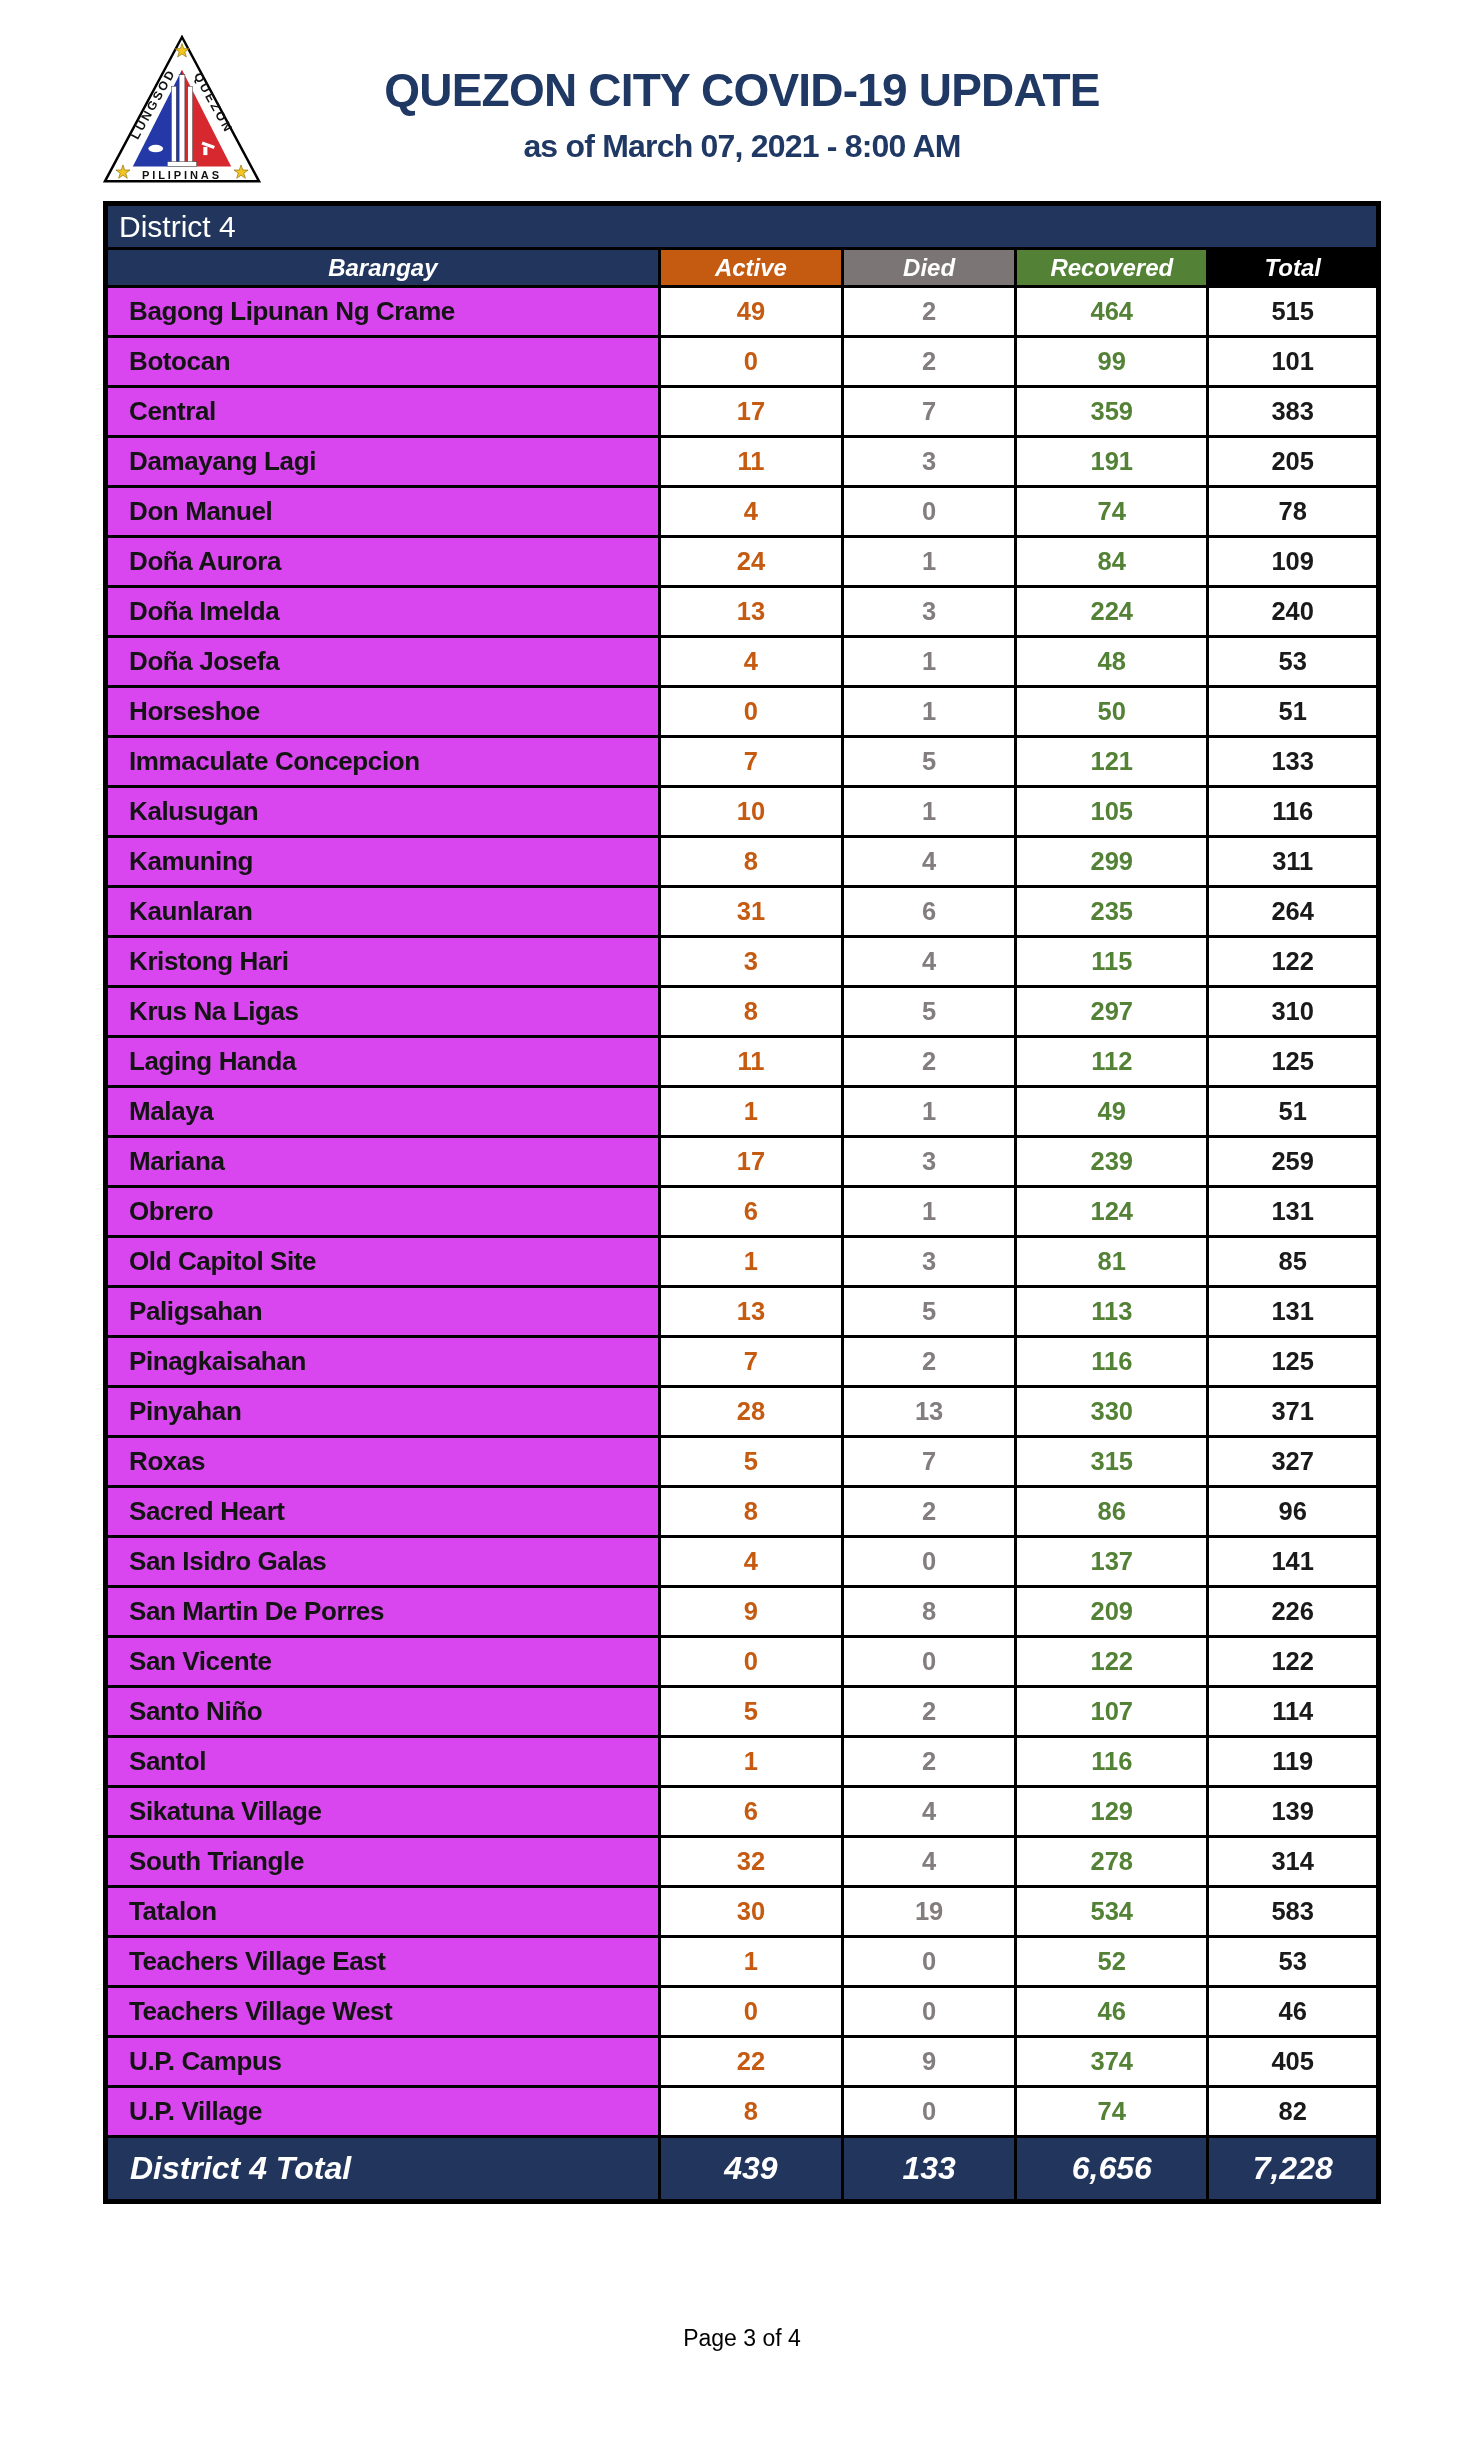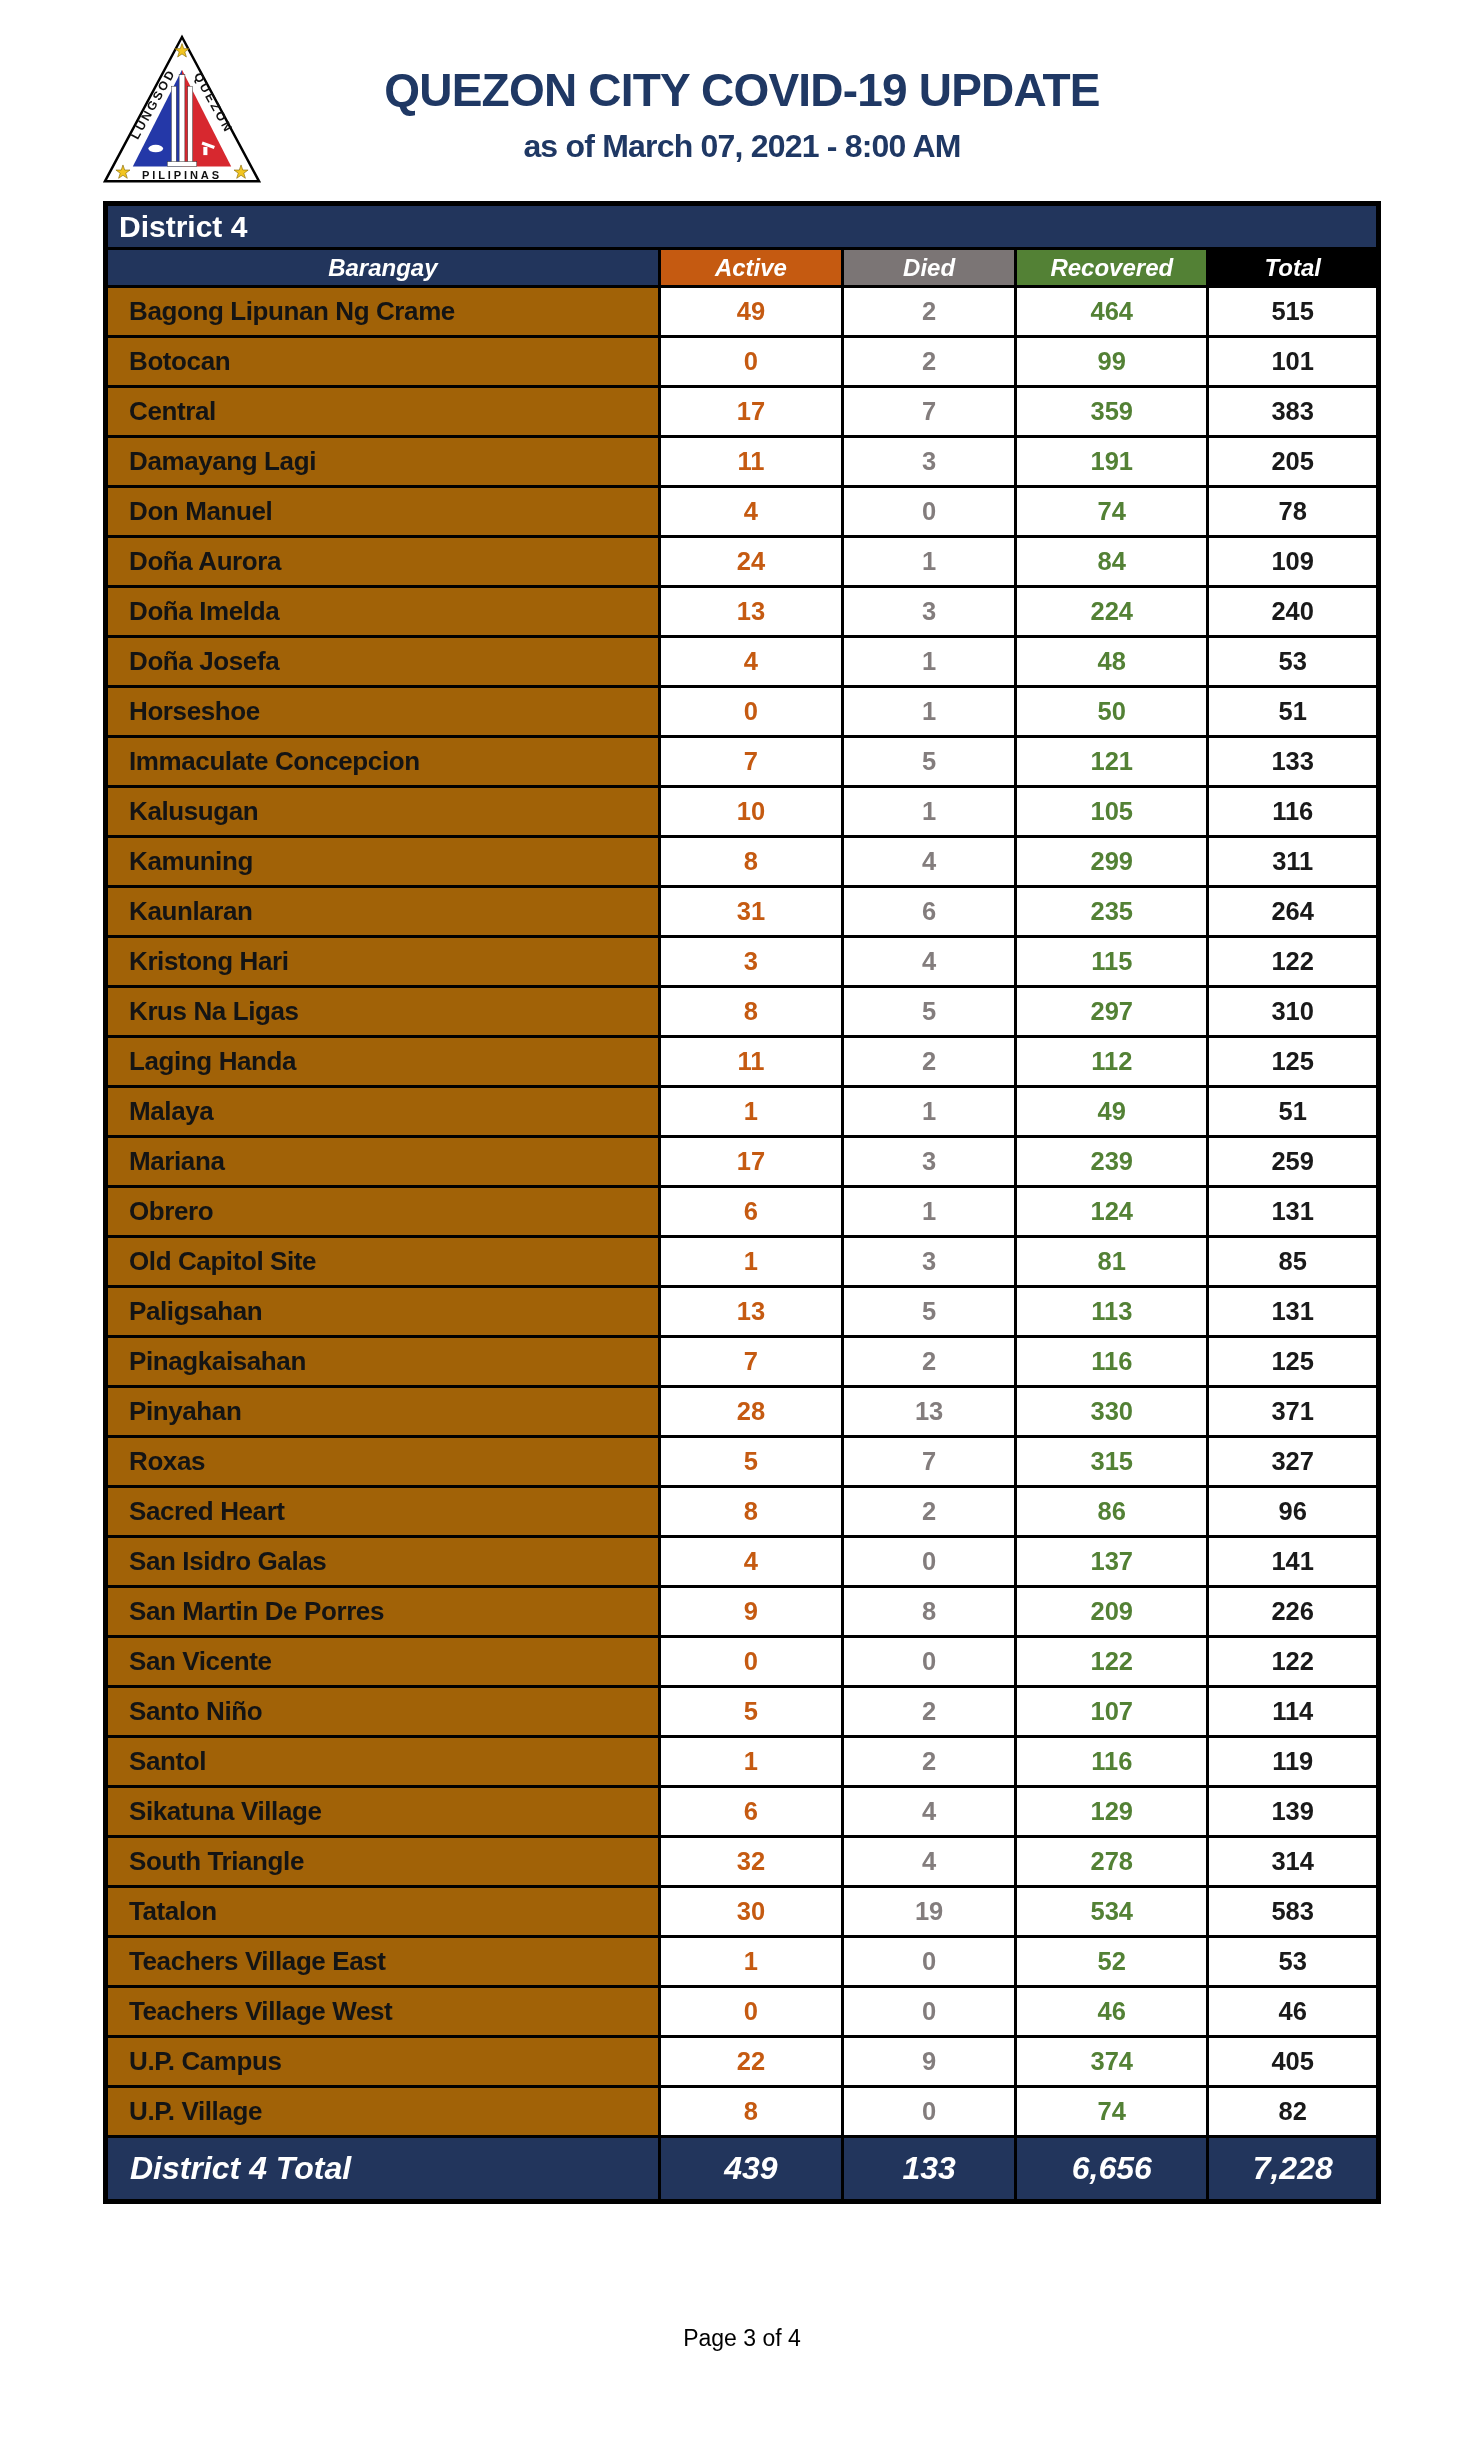--- a/index.html
+++ b/index.html
@@ -22,40 +22,40 @@
   table.covid {
     border-collapse:collapse; table-layout:fixed;
     margin-left:103px; width:1278px;
     border:5.6px solid #000;
   }
   col.c0 { width:43.5%; } col.c1 { width:14.4%; } col.c2 { width:13.6%; }
   col.c3 { width:15.1%; } col.c4 { width:13.4%; }
 
   tr.district-row th {
     background:#22355C; color:#fff;
-    font-size:30px; font-weight:700; text-align:left;
+    font-size:30px; font-weight:400; text-align:left;
     height:45px; padding:1.6px 0 1.6px 11px;
     border:2.4px solid #000;
   }
   tr.colhead-row th {
     height:38px; font-size:24px; font-style:italic; font-weight:700;
     color:#ffffff; text-align:center; border:3.2px solid #000; padding:0;
   }
   th.h-barangay  { background:#22355C; }
   th.h-active    { background:#C55A11; }
   th.h-died      { background:#7B7575; }
   th.h-recovered { background:#538135; }
   th.h-total     { background:#000000; }
 
   tbody td {
     height:50px; border:3.2px solid #000;
     font-weight:700; padding:0;
   }
   td.name {
-    background:#a16207; color:#141414;
+    background:#d946ef; color:#141414;
     font-size:26px; text-align:left; padding-left:21px;
     letter-spacing:-0.4px;
   }
   td.num { background:#ffffff; text-align:center; font-size:25.5px; }
   td.v-active    { color:#C55A11; }
   td.v-died      { color:#837D7D; }
   td.v-recovered { color:#538135; }
   td.v-total     { color:#1a1a1a; }
 
   tfoot td {

